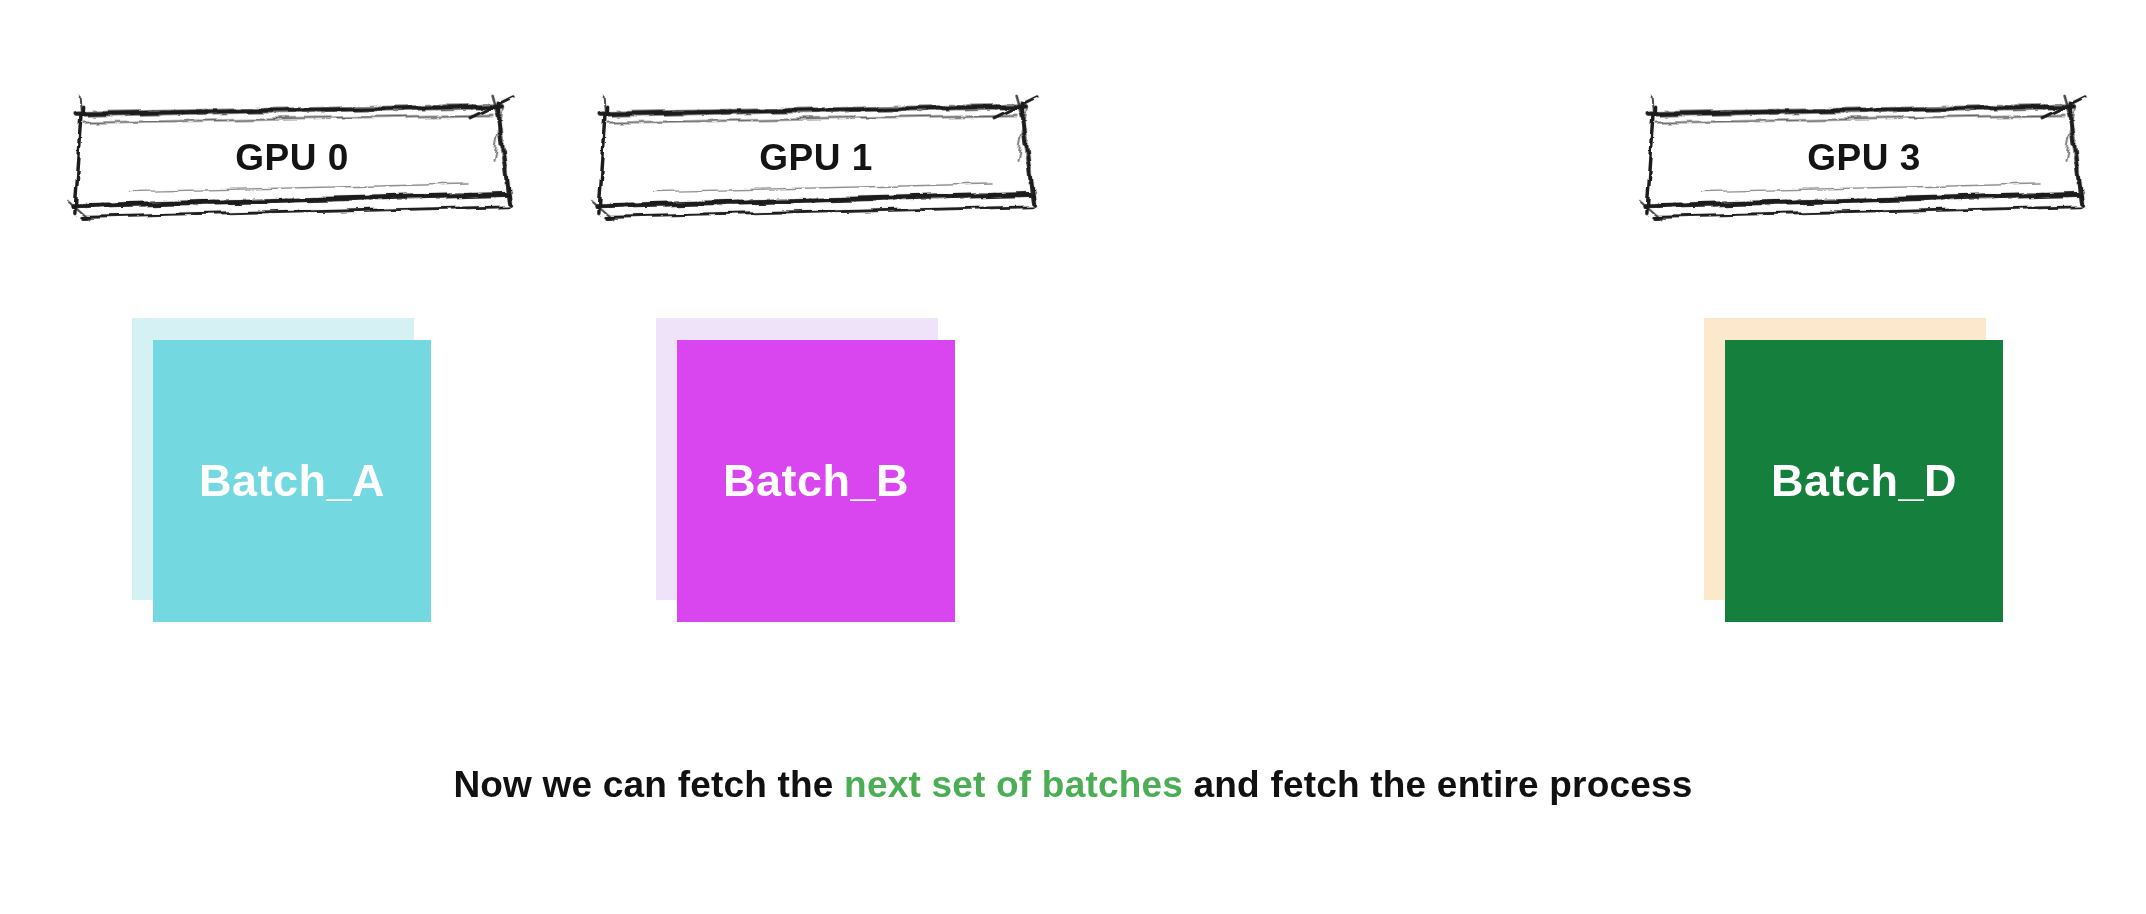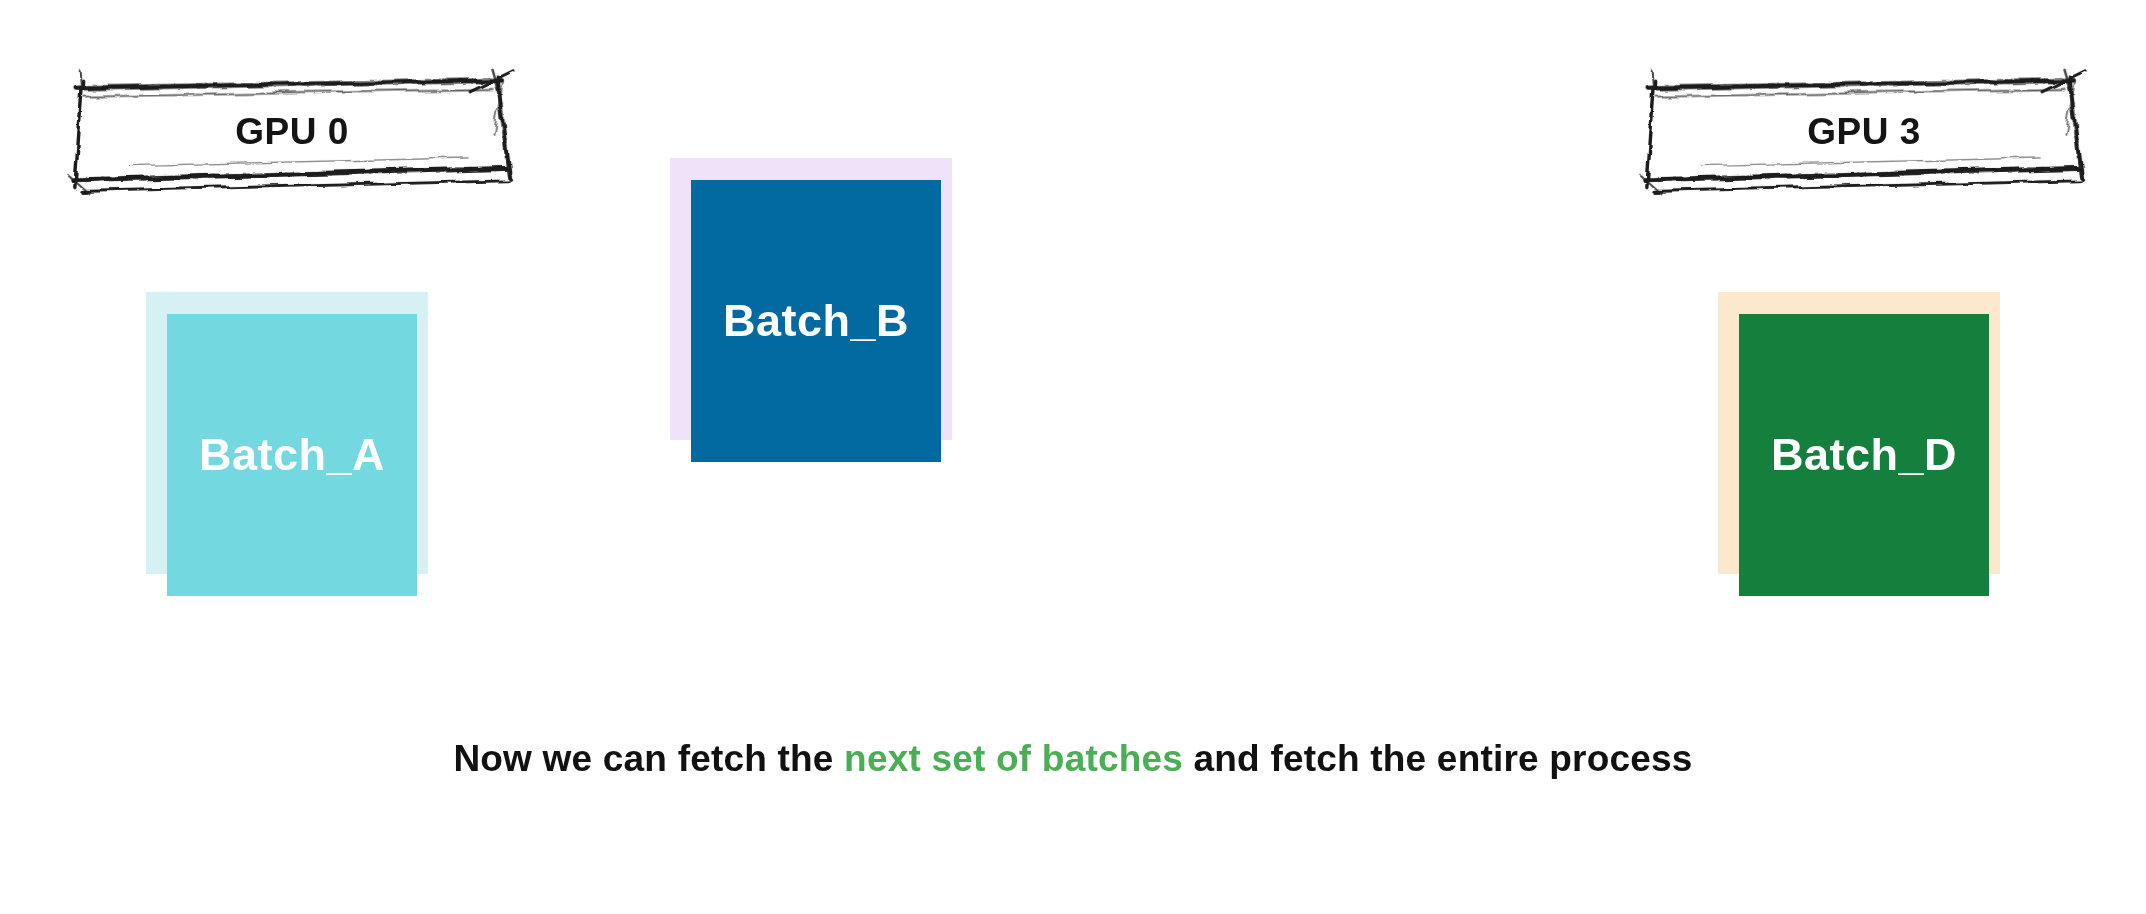--- a/index.html
+++ b/index.html
@@ -8,21 +8,21 @@
     background: #ffffff;
     font-family: "Liberation Sans", sans-serif;
     overflow: hidden;
     position: relative;
   }
   .canvas { position: absolute; inset: 0; }
   .row {
     display: flex;
     gap: 74px;
     padding-left: 67px;
-    padding-top: 65px;
+    padding-top: 91px;
   }
   .column { width: 450px; flex: 0 0 450px; }
   .gpu-box {
     position: relative;
     width: 450px; height: 134px;
     display: flex; align-items: center; justify-content: center;
   }
   .sketch {
     position: absolute; left: 0; top: 0;
     width: 100%; height: 100%;
@@ -30,21 +30,21 @@
   }
   .gpu-label {
     position: relative;
     font-weight: 700;
     font-size: 37px;
     color: #141414;
     letter-spacing: 0.5px;
   }
   .batch-wrap {
     position: relative;
-    width: 250px; height: 282px;
+    width: 278px; height: 282px;
     margin: 115px auto 0;
   }
   .batch-shadow {
     position: absolute;
     left: -21px; top: -22px;
     width: 282px; height: 282px;
   }
   .batch-card {
     position: absolute; inset: 0;
     display: flex; align-items: center; justify-content: center;
@@ -114,23 +114,29 @@
       </div>
       <div class="batch-wrap">
         <div class="batch-shadow" style="background-color: rgb(213, 241, 244);"></div>
         <div class="batch-card" style="background-color: rgb(115, 216, 224);">
           <span class="batch-label">Batch_A</span>
         </div>
       </div>
     </div>
 
     <div class="column">
+      <div class="gpu-box">
+        <svg class="sketch" viewBox="0 0 460 140" preserveAspectRatio="none">
+            <use href="#sketchbox"></use>
+          </svg>
+        <span class="gpu-label">GPU 1</span>
+      </div>
       <div class="batch-wrap">
         <div class="batch-shadow" style="background-color: rgb(239, 227, 249);"></div>
-        <div class="batch-card" style="background-color: #0369a1;">
+        <div class="batch-card" style="background-color: #d946ef;">
           <span class="batch-label">Batch_B</span>
         </div>
       </div>
     </div>
 
     <div class="column">
     </div>
 
     <div class="column">
       <div class="gpu-box">

